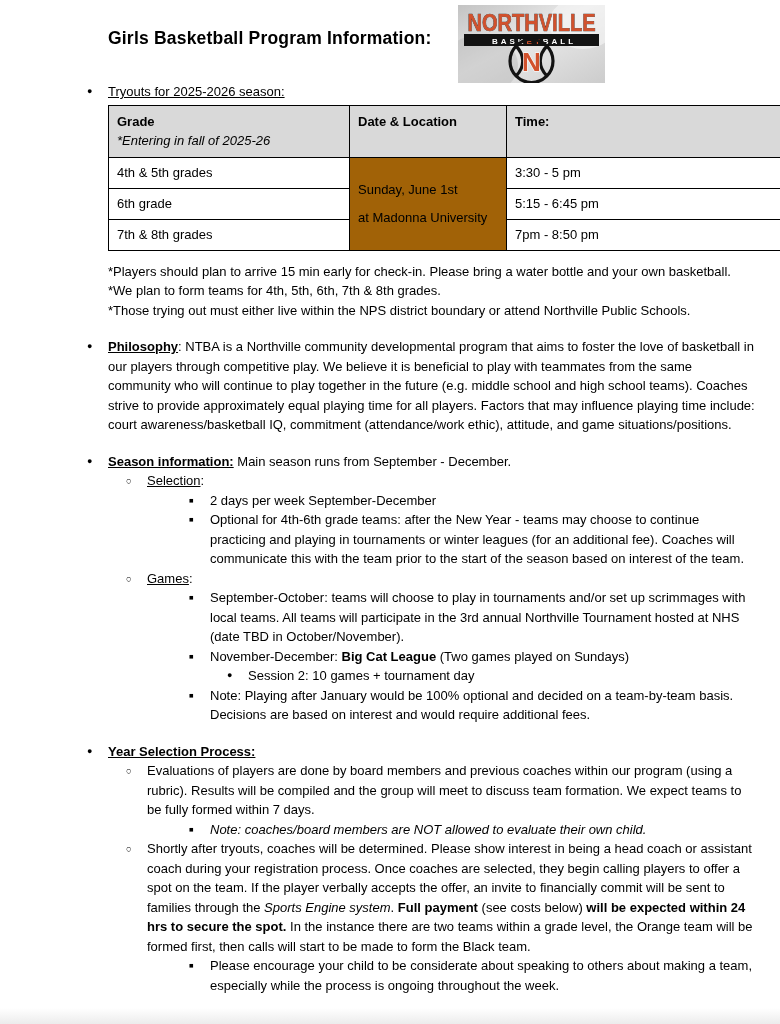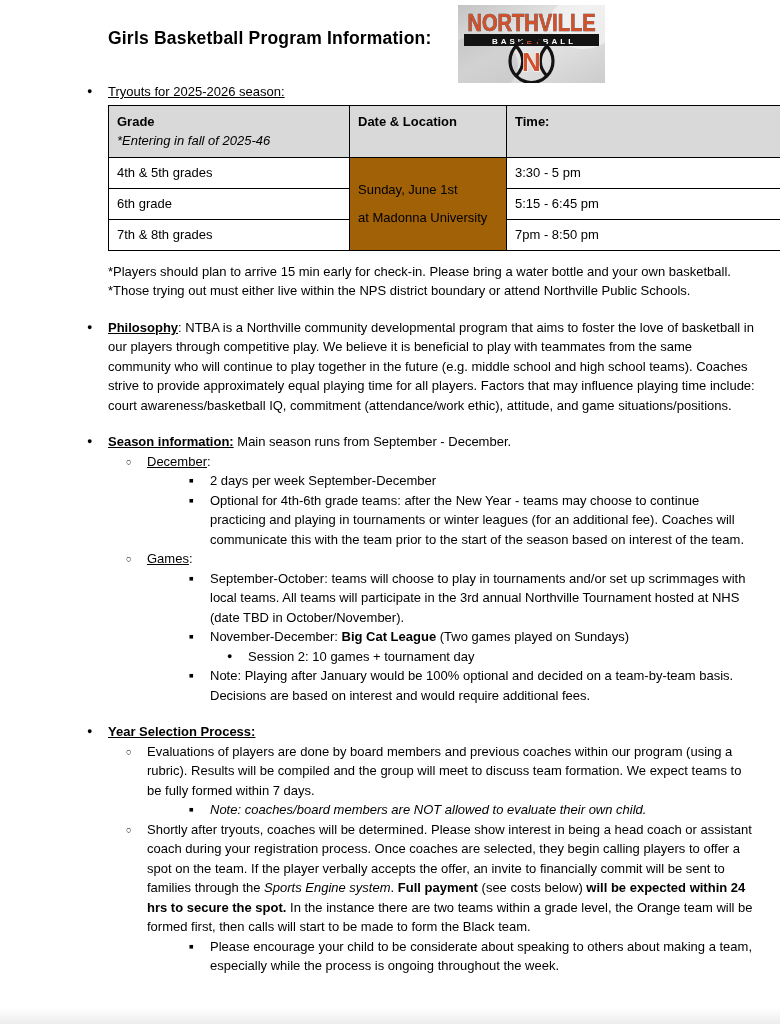--- a/index.html
+++ b/index.html
@@ -89,21 +89,21 @@
     <table class="ttable">
       <colgroup>
           <col style="width:241px">
           <col style="width:157px">
           <col style="width:280px">
         </colgroup>
       <tbody>
         <tr>
           <td class="hdr">
             <div class="b">Grade</div>
-            <div class="hnote">*Entering in fall of 2025-46</div>
+            <div class="hnote">*Entering in fall of 2025-26</div>
           </td>
           <td class="hdr b">Date &amp; Location</td>
           <td class="hdr b">Time:</td>
         </tr>
         <tr class="datarow">
           <td>4th &amp; 5th grades</td>
           <td class="datecell" rowspan="3">
             <div>Sunday, June 1st</div>
             <div class="dl2">at Madonna University</div>
           </td>
@@ -115,35 +115,36 @@
         </tr>
         <tr class="datarow">
           <td>7th &amp; 8th grades</td>
           <td>7pm - 8:50 pm</td>
         </tr>
       </tbody>
     </table>
 
     <div class="notes">
       <div>*Players should plan to arrive 15 min early for check-in.  Please bring a water bottle and your own basketball.</div>
+      <div>*We plan to form teams for 4th, 5th, 6th, 7th &amp; 8th grades.</div>
       <div>*Those trying out must either live within the NPS district boundary or attend Northville Public Schools.</div>
     </div>
 
     <div class="li l1 sec">
       <span class="blt">●</span>
       <div class="txt"><span class="bu">Philosophy</span><span>: NTBA is a Northville community developmental program that aims to foster the love of basketball in our players through competitive play. We believe it is beneficial to play with teammates from the same community who will continue to play together in the future (e.g. middle school and high school teams). Coaches strive to provide approximately equal playing time for all players. Factors that may influence playing time include: court awareness/basketball IQ, commitment (attendance/work ethic), attitude, and game situations/positions.</span></div>
     </div>
 
     <div class="li l1 sec">
       <span class="blt">●</span>
       <div class="txt"><span class="bu">Season information:</span><span> Main season runs from September - December.</span></div>
     </div>
     <div class="li l2">
       <span class="blt circle">○</span>
-      <div class="txt"><span class="u">December</span><span>:</span></div>
+      <div class="txt"><span class="u">Selection</span><span>:</span></div>
     </div>
     <div class="li l3">
       <span class="blt sq">■</span>
       <div class="txt">2 days per week September-December</div>
     </div>
     <div class="li l3">
       <span class="blt sq">■</span>
       <div class="txt">Optional for 4th-6th grade teams: after the New Year - teams may choose to continue practicing and playing in tournaments or winter leagues (for an additional fee).  Coaches will communicate this with the team prior to the start of the season based on interest of the team.</div>
     </div>
     <div class="li l2">

